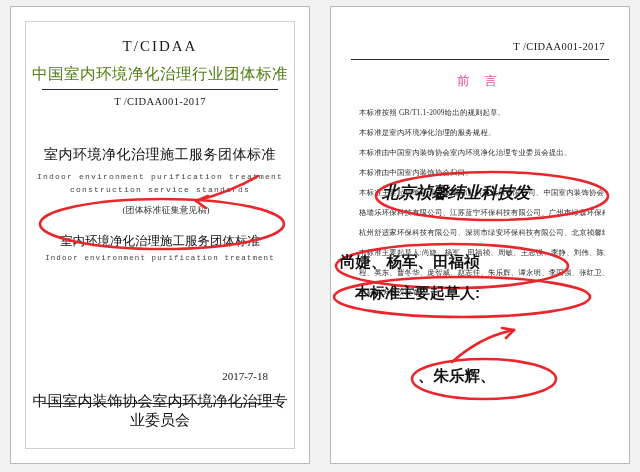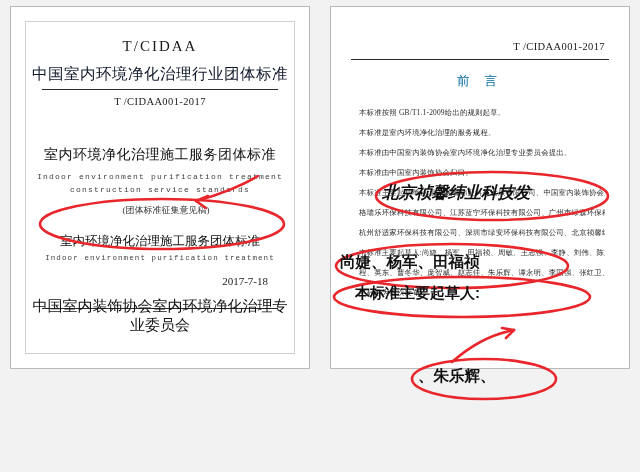--- a/index.html
+++ b/index.html
@@ -16,21 +16,21 @@
   .screenshot {
     position: relative;
     width: 640px;
     height: 472px;
     background: #f2f2f2;
   }
   
   .page {
     position: absolute;
     top: 6px;
-    height: 363px;
+    height: 458px;
     background: #ffffff;
     border: 1px solid #b9b9b9;
     box-sizing: border-box;
     overflow: hidden;
   }
   .page-left {
     left: 10px;
     width: 300px;
   }
   .page-right {
@@ -57,21 +57,21 @@
     letter-spacing: 2px;
     color: #1b1b1b;
   }
   .cover-title {
     position: absolute;
     top: 42px;
     left: 0;
     width: 100%;
     text-align: center;
     font-size: 15.5px;
-    color: #0f172a;
+    color: #4d7c0f;
     letter-spacing: 0.5px;
   }
   .cover-rule {
     position: absolute;
     top: 67px;
     left: 16px;
     right: 16px;
     border-top: 1.4px solid #2b2b2b;
   }
   .cover-std-no {
@@ -174,21 +174,21 @@
     right: 20px;
     border-top: 1.2px solid #2b2b2b;
   }
   .fw-title {
     position: absolute;
     top: 66px;
     left: 0;
     width: 100%;
     text-align: center;
     font-size: 12.5px;
-    color: #0369a1;
+    color: #ec4899;
     letter-spacing: 6px;
     font-family: Liberation Serif, serif;
   }
   .fw-body {
     position: absolute;
     top: 94px;
     left: 24px;
     right: 20px;
     font-size: 7.4px;
     line-height: 16px;

